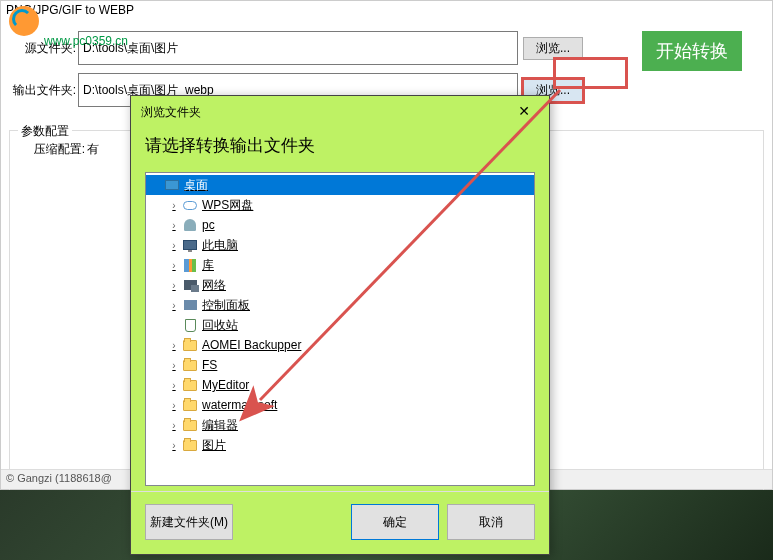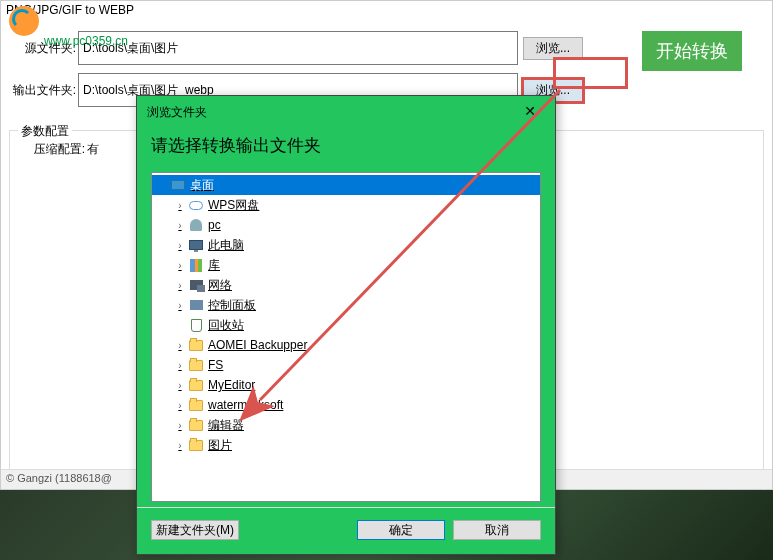--- a/index.html
+++ b/index.html
@@ -24,21 +24,21 @@
 .start-btn { position: absolute; right: 30px; top: 30px; width: 100px; height: 40px; background: #4caf50; color: #fff; border: none; font-size: 18px; cursor: pointer; }
 
 .group-box { border: 1px solid #dcdcdc; margin: 5px 8px; padding: 10px 5px 5px; position: relative; }
 .group-title { position: absolute; top: -8px; left: 8px; background: #fff; font-size: 12px; padding: 0 3px; }
 
 .status-bar { position: absolute; bottom: 0; left: 0; right: 0; height: 20px; font-size: 11px; padding: 2px 5px; background: #f0f0f0; color: #555; border-top: 1px solid #ddd; }
 
 .taskbar-bg { position: absolute; bottom: 0; left: 0; right: 0; height: 70px; background: linear-gradient(135deg, #2a3a2a, #3d5a3d, #1a2a1a); z-index: 0; }
 
 
-.dialog { position: absolute; left: 136px; top: 95px; width: 420px; height: 460px; background: #22c55e; border: 1px solid #444; box-shadow: 2px 2px 10px rgba(0,0,0,0.3); z-index: 10; display: flex; flex-direction: column; }
+.dialog { position: absolute; left: 130px; top: 95px; width: 420px; height: 460px; background: #bef264; border: 1px solid #444; box-shadow: 2px 2px 10px rgba(0,0,0,0.3); z-index: 10; display: flex; flex-direction: column; }
 .dialog-title { height: 32px; display: flex; align-items: center; justify-content: space-between; padding: 0 5px 0 10px; font-size: 12px; }
 .close-x { width: 40px; height: 28px; text-align: center; line-height: 26px; font-size: 14px; cursor: pointer; }
 .dialog-instr { padding: 6px 14px 10px; font-size: 17px; }
 .tree-container { flex: 1; margin: 5px 14px; border: 1px solid #828790; overflow-y: scroll; background: #fff; position: relative; text-decoration: underline; }
 .tree { padding: 2px 0; }
 .tree-item { display: flex; align-items: center; height: 20px; font-size: 12px; cursor: pointer; white-space: nowrap; padding-right: 4px; }
 .tree-item.selected { background: #0078d7; color: #fff; }
 .expander { width: 12px; text-align: center; color: #666; font-size: 10px; }
 .tree-item .icon-slot { width: 18px; height: 16px; margin: 0 3px 0 1px; display: inline-flex; align-items: center; justify-content: center; }
 .icon-folder { width: 14px; height: 11px; background: #ffd86b; border: 1px solid #d9a93e; border-radius: 1px; position: relative; }
@@ -48,21 +48,21 @@
 .icon-monitor::after { content: ""; position: absolute; bottom: -3px; left: 4px; width: 4px; height: 2px; background: #888; }
 .icon-cloud { width: 14px; height: 9px; background: #fff; border: 1px solid #5a9bd5; border-radius: 5px; }
 .icon-user { width: 12px; height: 12px; background: #8aadba; border-radius: 50% 50% 10% 10%; }
 .icon-lib { width: 12px; height: 13px; background: linear-gradient(90deg,#5a9bd5 40%,#ff9933 40% 70%,#6abf4b 70%); }
 .icon-net { width: 13px; height: 10px; background: #4a5a6a; position: relative; }
 .icon-net::after { content: ""; position: absolute; right: -2px; bottom: -2px; width: 8px; height: 7px; background: #6a7a8a; }
 .icon-panel { width: 13px; height: 10px; background: #6a8aaa; position: relative; }
 .icon-recycle { width: 11px; height: 13px; background: #fff; border: 1px solid #5a8a5a; border-radius: 0 0 3px 3px; }
 
 .dialog-buttons { padding: 12px 14px 14px; display: flex; gap: 8px; border-top: 1px solid #dfdfdf; }
-.dlg-btn { height: 20px; background: #e1e1e1; border: 1px solid #adadad; font-size: 12px; cursor: pointer; min-width: 88px; }
+.dlg-btn { height: 36px; background: #e1e1e1; border: 1px solid #adadad; font-size: 12px; cursor: pointer; min-width: 88px; }
 .dlg-btn.primary { border: 1px solid #0078d7; }
 .spacer { flex: 1; }
 
 
 .arrow-svg { position: absolute; left: 0; top: 0; width: 773px; height: 560px; pointer-events: none; z-index: 20; }
 
 
 .tree-container::-webkit-scrollbar { width: 17px; }
 .tree-container::-webkit-scrollbar-track { background: #f0f0f0; }
 .tree-container::-webkit-scrollbar-thumb { background: #cdcdcd; border: 1px solid #a6a6a6; }

